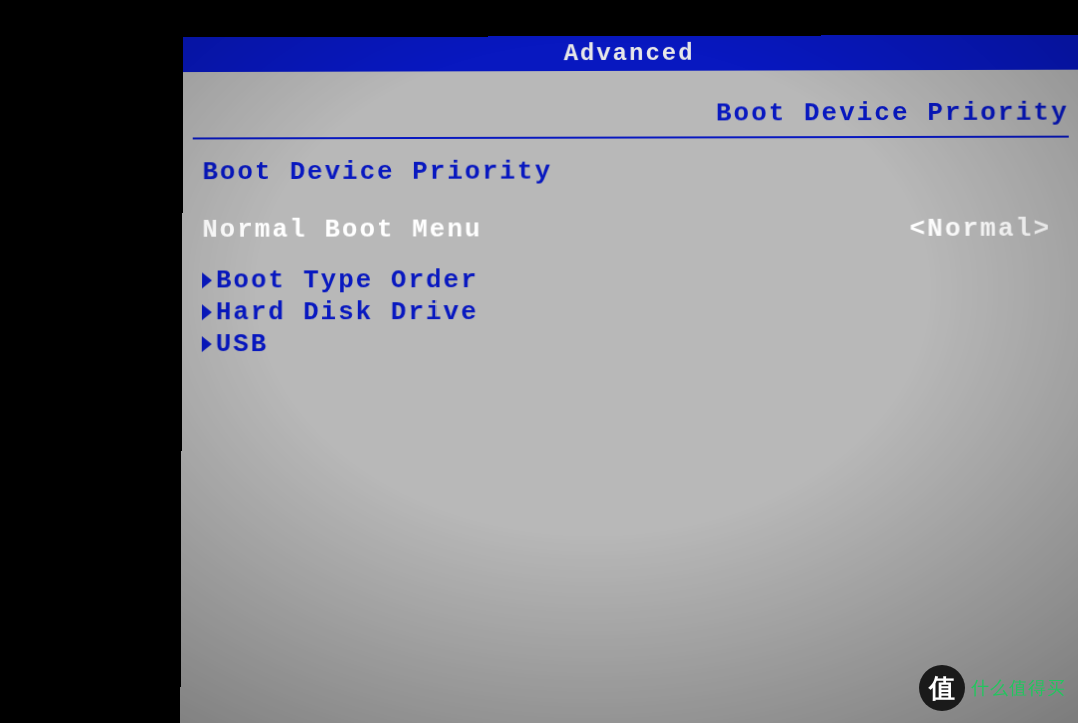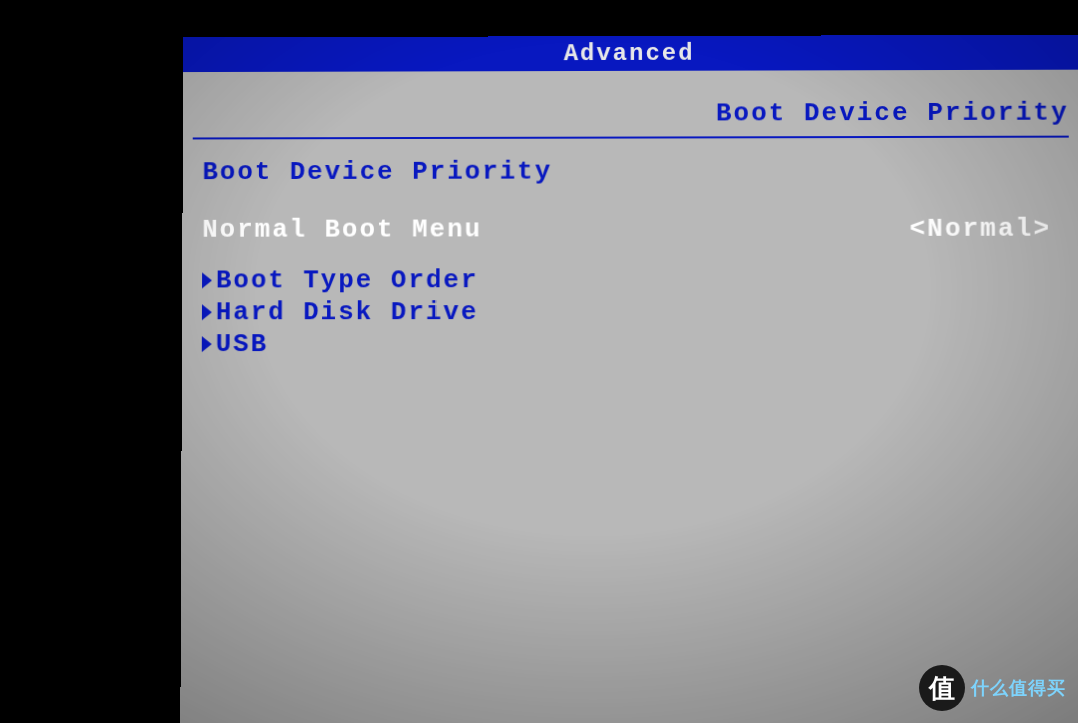--- a/index.html
+++ b/index.html
@@ -105,24 +105,24 @@
       background: #1a1a1a;
       color: #ffffff;
       display: flex;
       align-items: center;
       justify-content: center;
       font-size: 26px;
       font-family: sans-serif;
       font-weight: bold;
     }
     .watermark-text {
-      color: #7dd3fc;
+      color: #22c55e;
       font-size: 18px;
       font-family: sans-serif;
-      font-weight: bold;
+      font-weight: normal;
       letter-spacing: 1px;
     }
     .vignette {
       position: absolute;
       inset: 0;
       pointer-events: none;
       background: radial-gradient(ellipse at 55% 40%, transparent 40%, rgba(0,0,0,0.35) 95%);
     }
   </style>
 </head>

